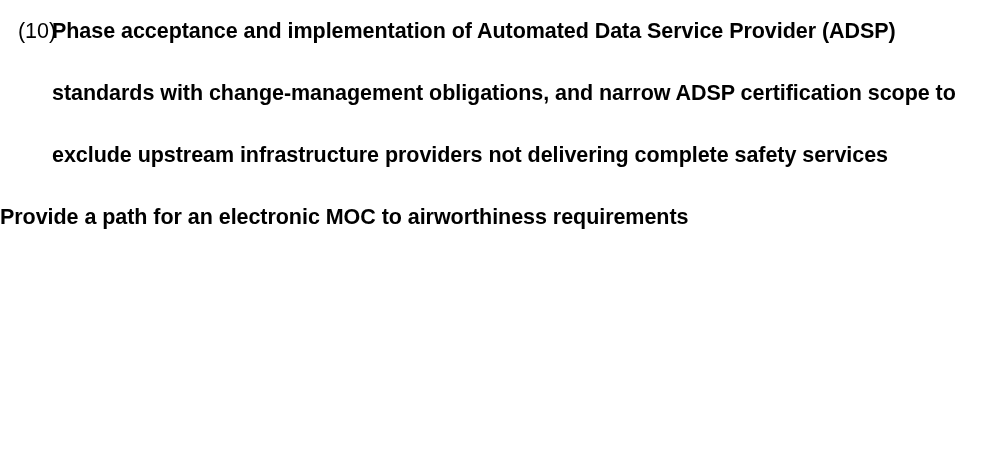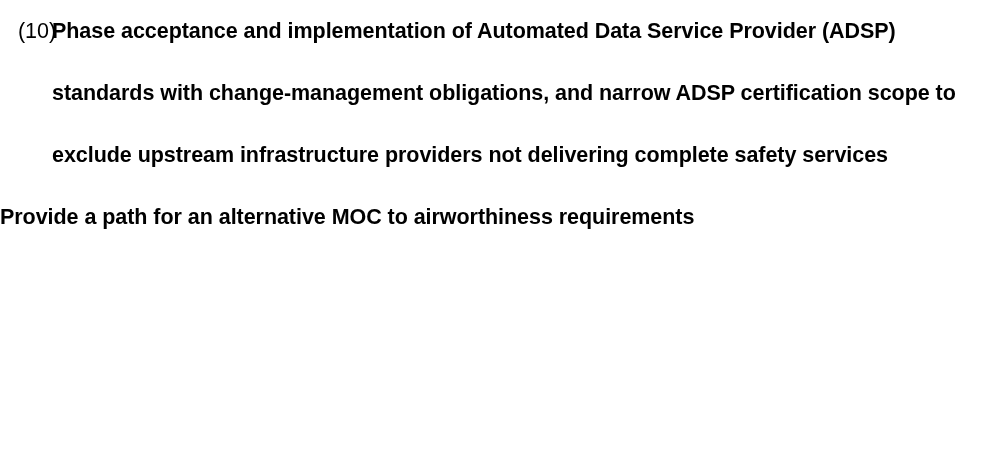--- a/index.html
+++ b/index.html
@@ -49,16 +49,16 @@
 <div class="doc">
 
   <div class="item item-0">
     <span class="marker">(10)</span>
     <span class="text">Phase acceptance and implementation of Automated Data Service Provider (ADSP) standards with change-management obligations, and narrow ADSP certification scope to exclude upstream infrastructure providers not delivering complete safety services</span>
   </div>
 
 
 
   <div class="item item-3">
-    <span class="text">Provide a path for an alternative MOC to airworthiness requirements</span>
+    <span class="text">Provide a path for an electronic MOC to airworthiness requirements</span>
   </div>
 
 </div>
 
 </body></html>

